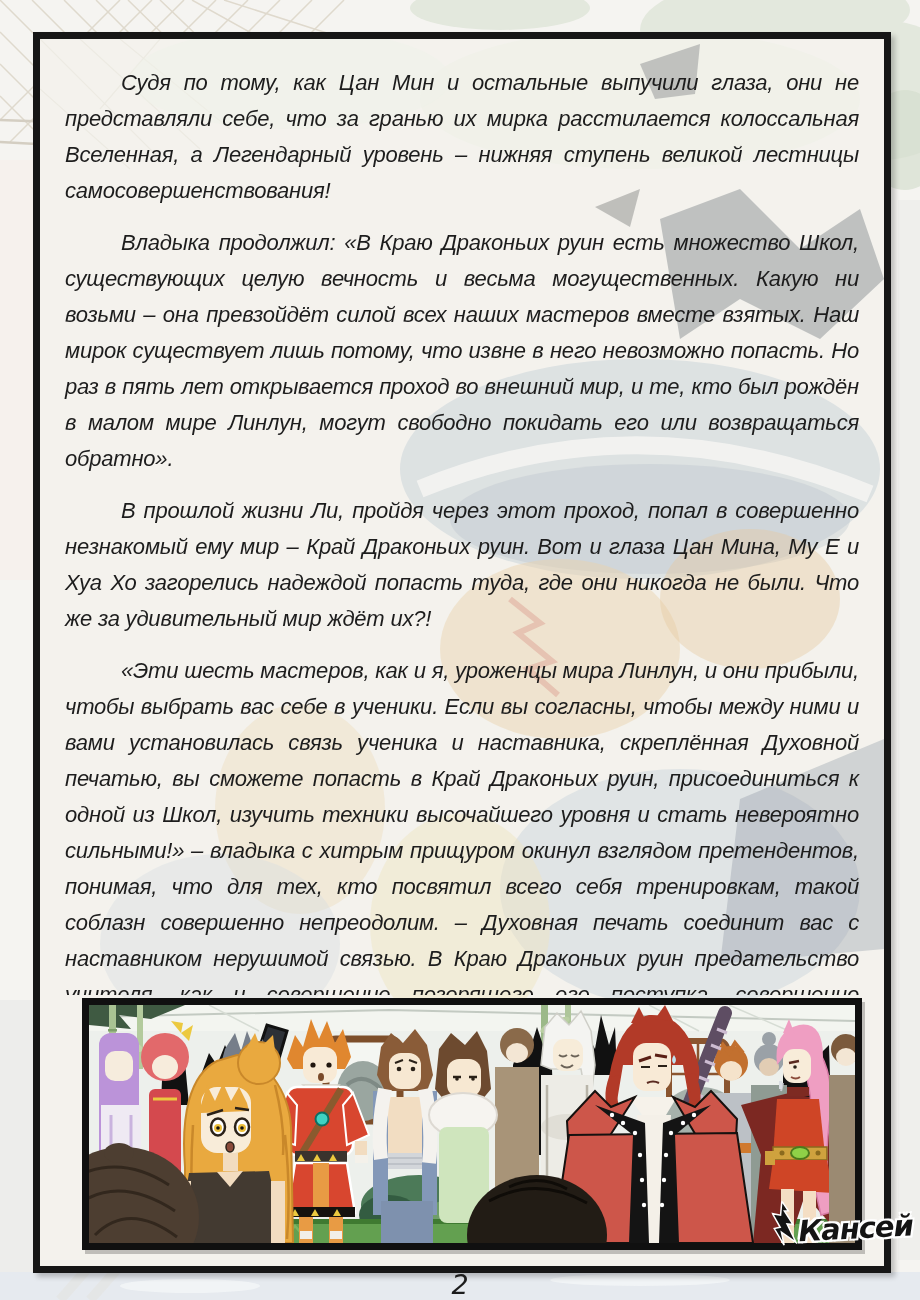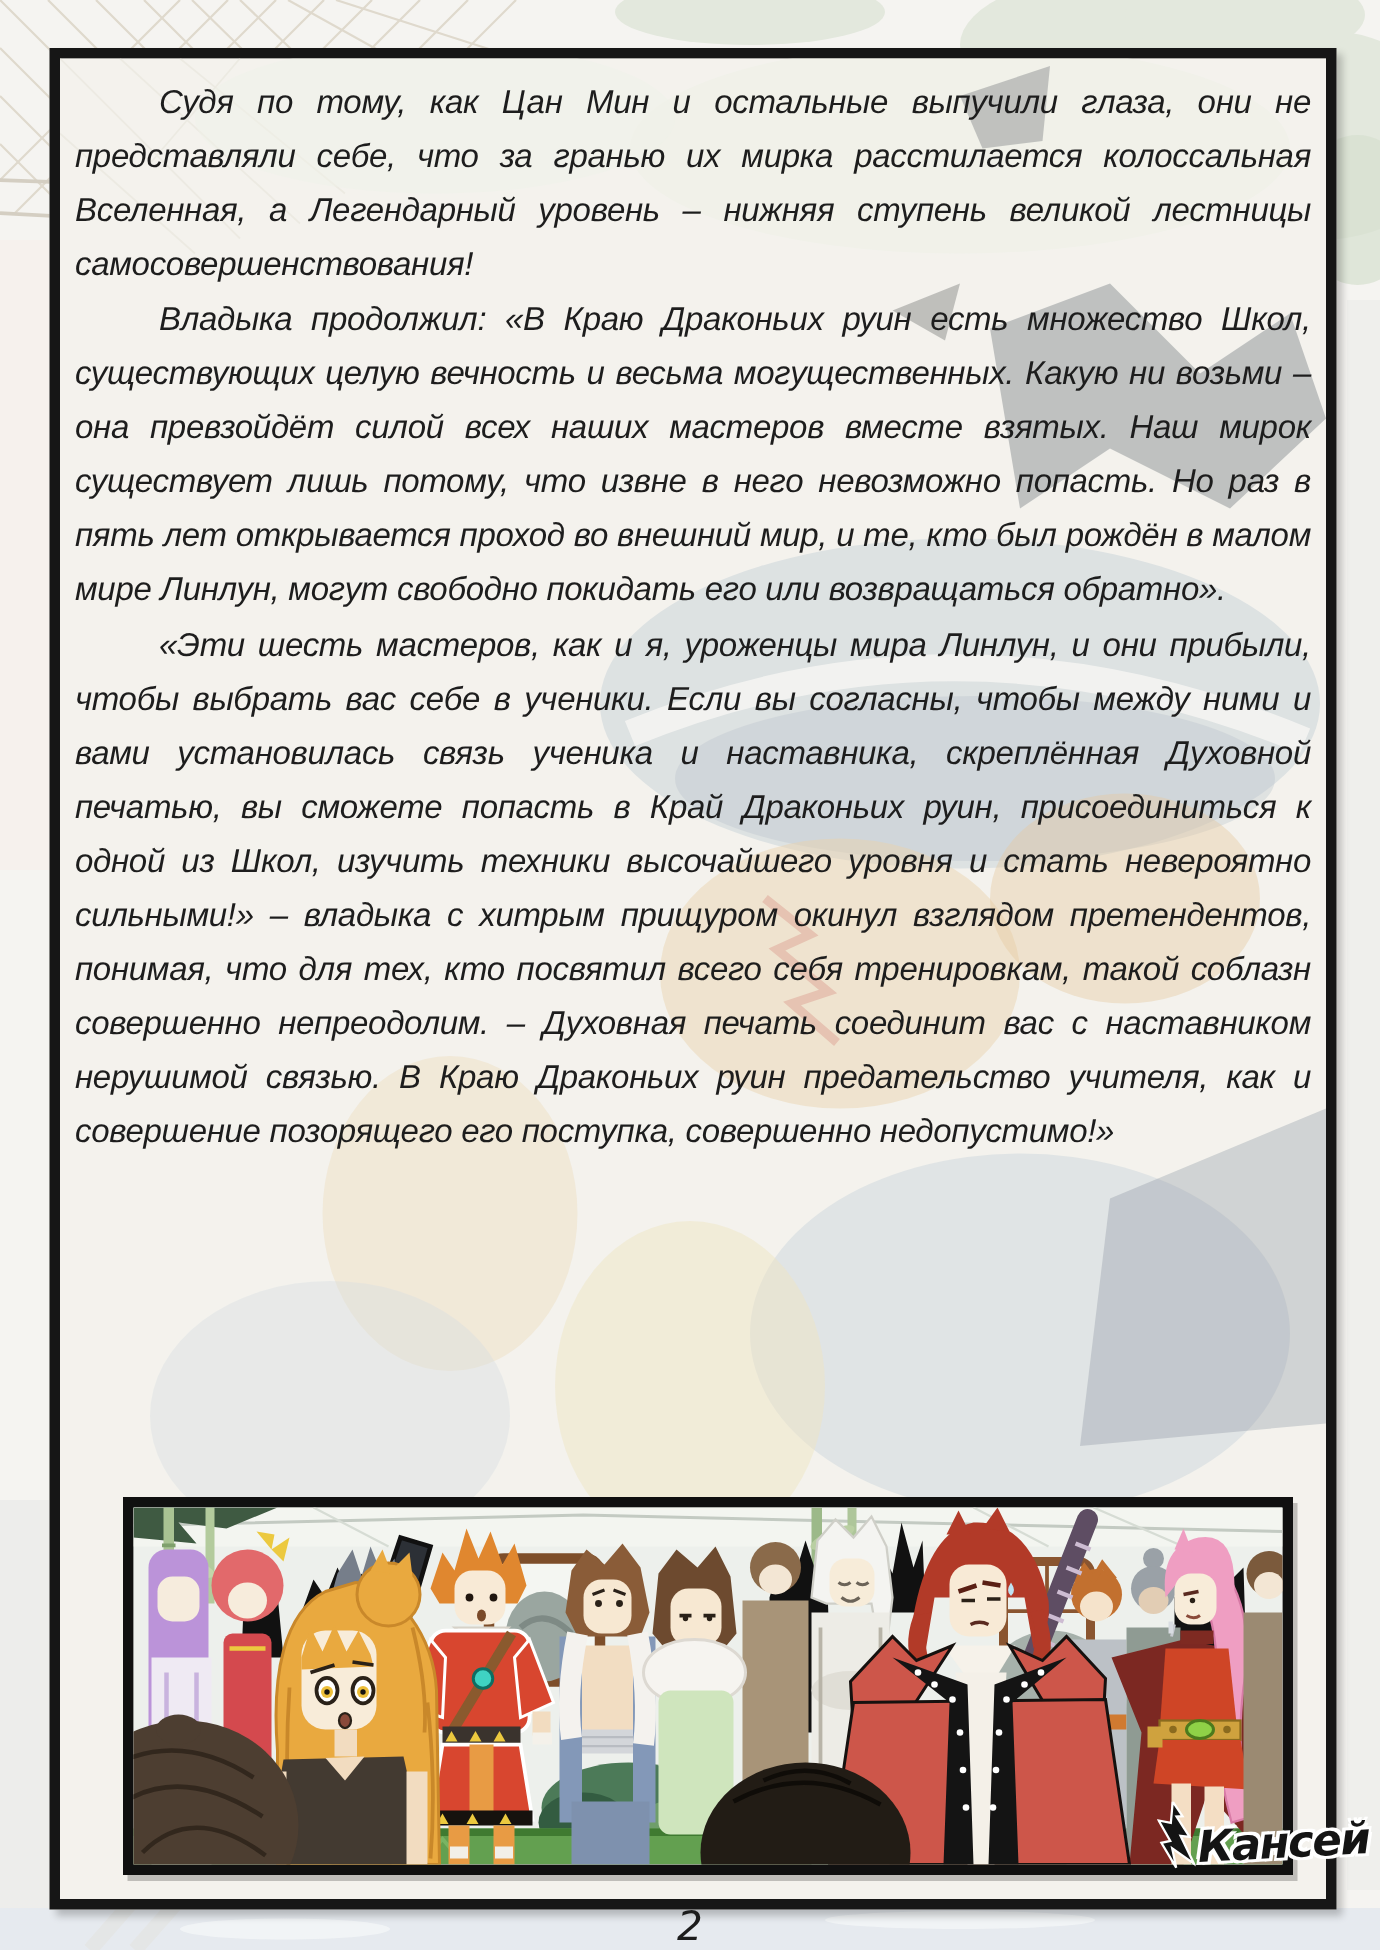--- a/index.html
+++ b/index.html
@@ -13,21 +13,21 @@
     position:absolute;left:33px;top:32px;width:844px;height:1227px;
     border:7px solid #161616;background:#f3f1ec;z-index:1;
     box-shadow:4px 4px 5px rgba(0,0,0,.22);
   }
   .frame-art{position:absolute;left:0;top:0;width:844px;height:1227px;z-index:0;}
   .story-text{
     position:absolute;left:9px;top:10px;width:826px;height:946px;overflow:hidden;z-index:1;
     font-style:italic;font-size:22px;line-height:36px;color:#1d1d1d;
     text-align:justify;letter-spacing:-0.2px;
   }
-  .story-text p{margin:1px;text-indent:56px;font-style:italic;}
+  .story-text p{margin:16px;text-indent:56px;font-style:italic;}
   .comic-panel{
     position:absolute;left:42px;top:959px;width:766px;height:238px;
     border:7px solid #101010;background:#edf0ec;z-index:2;
     box-shadow:3px 4px 0 rgba(30,30,30,.25);
   }
   .comic-panel svg{display:block;width:766px;height:238px;}
   .signature{
     position:absolute;left:772px;top:1198px;z-index:5;display:flex;align-items:flex-end;gap:2px;
     transform:rotate(-3deg);
   }
@@ -91,20 +91,21 @@
     <ellipse cx="640" cy="850" rx="180" ry="120" fill="#b4c1cf" opacity="0.5"></ellipse>
     <polygon points="700,760 844,700 844,910 680,925" fill="#33415e" opacity="0.3"></polygon>
     <ellipse cx="420" cy="885" rx="90" ry="110" fill="#ead9a0" opacity="0.45"></ellipse>
     <ellipse cx="180" cy="905" rx="120" ry="90" fill="#c3ccd6" opacity="0.4"></ellipse>
     <rect x="0" y="0" width="844" height="1227" fill="#f6f4ef" opacity="0.4"></rect>
   </svg>
 
   <div class="story-text">
     <p>Судя по тому, как Цан Мин и остальные выпучили глаза, они не представляли себе, что за гранью их мирка расстилается колоссальная Вселенная, а Легендарный уровень – нижняя ступень великой лестницы самосовершенствования!</p>
     <p>Владыка продолжил: «В Краю Драконьих руин есть множество Школ, существующих целую вечность и весьма могущественных. Какую ни возьми – она превзойдёт силой всех наших мастеров вместе взятых. Наш мирок существует лишь потому, что извне в него невозможно попасть. Но раз в пять лет открывается проход во внешний мир, и те, кто был рождён в малом мире Линлун, могут свободно покидать его или возвращаться обратно».</p>
+    <p>В прошлой жизни Ли, пройдя через этот проход, попал в совершенно незнакомый ему мир – Край Драконьих руин. Вот и глаза Цан Мина, Му Е и Хуа Хо загорелись надеждой попасть туда, где они никогда не были. Что же за удивительный мир ждёт их?!</p>
     <p>«Эти шесть мастеров, как и я, уроженцы мира Линлун, и они прибыли, чтобы выбрать вас себе в ученики. Если вы согласны, чтобы между ними и вами установилась связь ученика и наставника, скреплённая Духовной печатью, вы сможете попасть в Край Драконьих руин, присоединиться к одной из Школ, изучить техники высочайшего уровня и стать невероятно сильными!» – владыка с хитрым прищуром окинул взглядом претендентов, понимая, что для тех, кто посвятил всего себя тренировкам, такой соблазн совершенно непреодолим. – Духовная печать соединит вас с наставником нерушимой связью. В Краю Драконьих руин предательство учителя, как и совершение позорящего его поступка, совершенно недопустимо!»</p>
   </div>
 
   <div class="comic-panel">
     <svg viewBox="0 0 766 238" preserveAspectRatio="none">
       <g>
         <rect x="0" y="0" width="766" height="238" fill="#edf0ec"></rect>
         <rect x="0" y="0" width="766" height="26" fill="#f3f5f0"></rect>
         <path d="M0,12 L300,5 L766,16" stroke="#c3cac2" stroke-width="2" fill="none"></path>
         <path d="M120,0 L170,26 M560,0 L610,26 M640,0 L700,26" stroke="#d6dcd4" stroke-width="1.5"></path>

